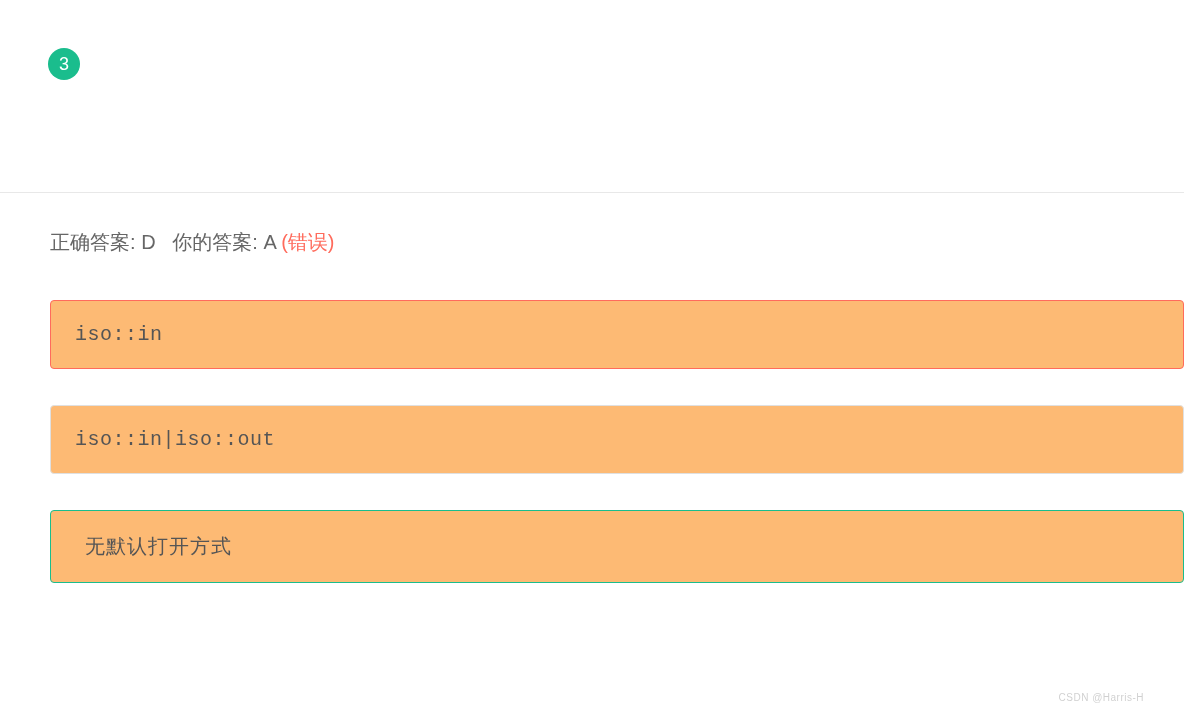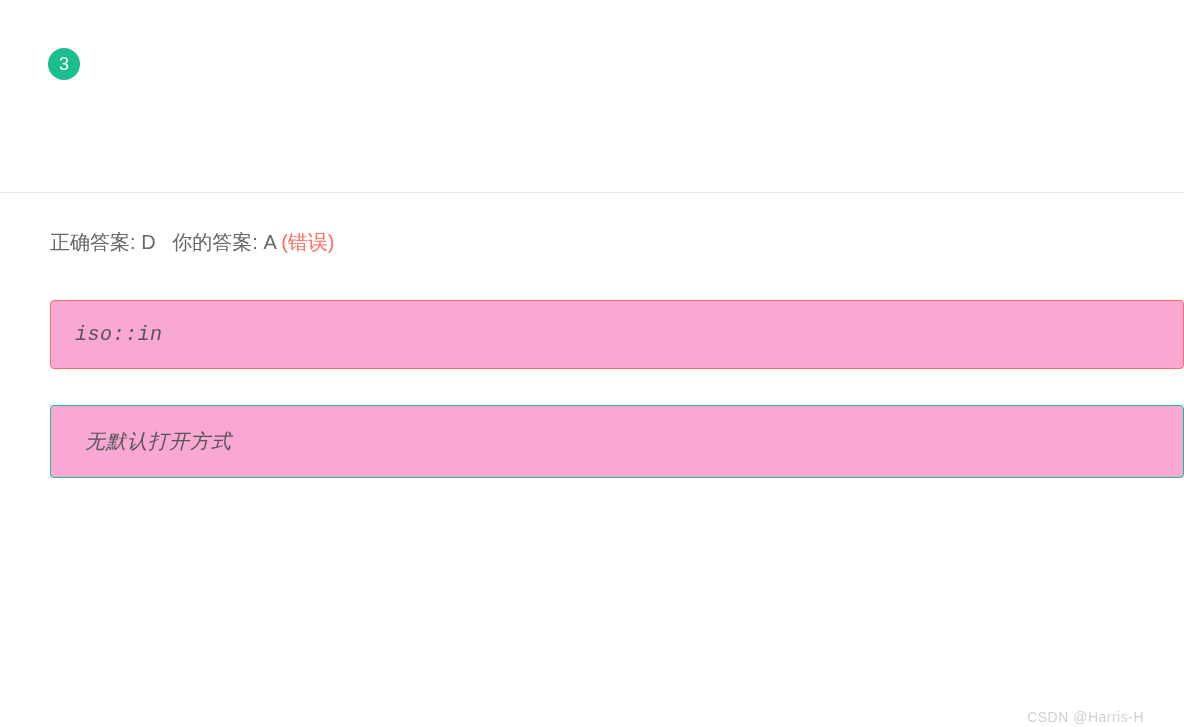--- a/index.html
+++ b/index.html
@@ -55,41 +55,40 @@
       display: flex;
       flex-direction: column;
       gap: 36px;
     }
     .option {
       border: 1px solid #e0e0e0;
       border-radius: 4px;
       padding: 22px 24px;
       font-size: 20px;
       color: #555555;
-      background: #f9a8d4;
+      background: #fdba74;
       font-family: "Consolas", "Courier New", monospace;
       letter-spacing: 0.5px;
-      font-style: italic;
     }
     .option.chinese {
       font-family: "Microsoft YaHei", "PingFang SC", -apple-system, sans-serif;
       letter-spacing: 1px;
     }
     .option.red {
       border-color: #ff6b5c;
     }
     .option.green {
       border-color: #1abd8d;
       padding-left: 34px;
     }
     .watermark {
       position: absolute;
       right: 40px;
-      bottom: 2px;
-      font-size: 14px;
+      bottom: 24px;
+      font-size: 10px;
       color: rgba(120,120,120,0.35);
       letter-spacing: 0.5px;
       pointer-events: none;
     }
   </style>
 </head>
 <body>
 
 <div class="question-section">
   <div class="question-header">
@@ -101,19 +100,22 @@
 
 <div class="answer-section">
   <div class="answer-info">
     <span>正确答案: </span><span>D</span>&nbsp;&nbsp;&nbsp;<span>你的答案: </span><span>A </span><span class="wrong">(错误)</span>
   </div>
 
   <div class="options">
     <div class="option red">
       <span>iso::in</span>
     </div>
+    <div class="option">
+      <span>iso::in|iso::out</span>
+    </div>
     <div class="option green chinese">
       <span>无默认打开方式</span>
     </div>
   </div>
 </div>
 
 <div class="watermark">CSDN @Harris-H</div>
 
 </body></html>

